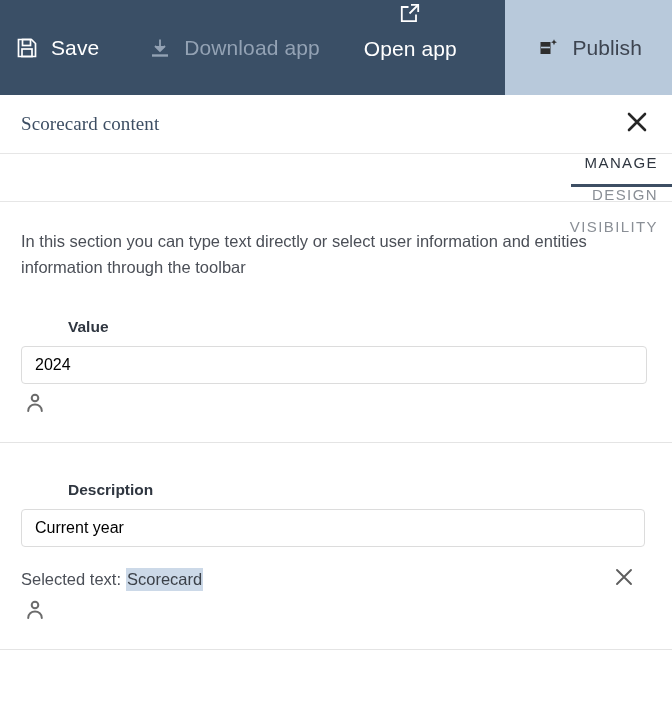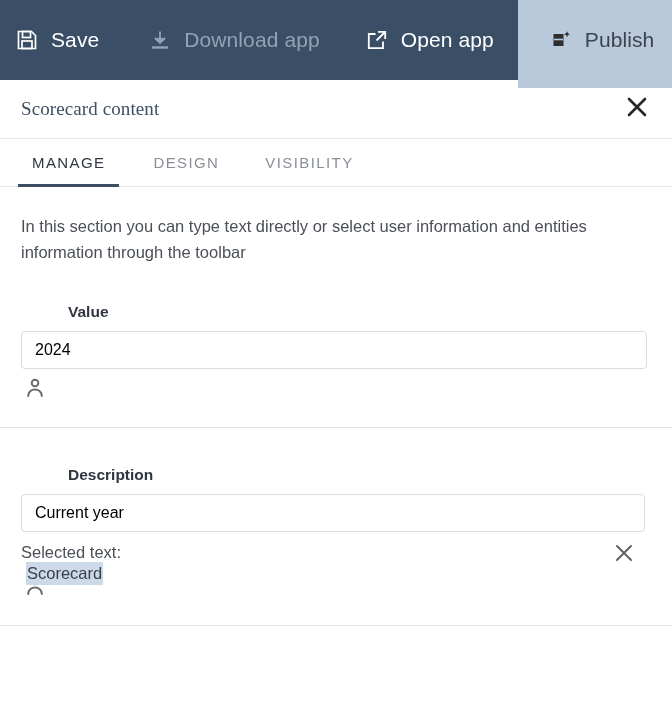--- a/index.html
+++ b/index.html
@@ -7,21 +7,21 @@
     margin: 0; padding: 0;
     width: 672px; height: 701px;
     background: #ffffff;
     font-family: "Liberation Sans", sans-serif;
     overflow: hidden;
   }
 
   
   .toolbar {
     position: relative;
-    height: 80px;
+    height: 95px;
     background: #3a4f66;
     display: flex;
     align-items: center;
   }
   .tb-btn {
     height: 95px;
     display: flex;
     align-items: center;
     gap: 11px;
     padding: 0 22px;
@@ -29,21 +29,21 @@
     font-size: 21px;
     letter-spacing: .1px;
     white-space: nowrap;
     cursor: pointer;
     user-select: none;
   }
   .tb-btn.save { padding-left: 14px; padding-right: 26px; }
   .tb-btn.disabled { color: #93a2b4; }
   .tb-btn.disabled svg { stroke: #93a2b4; fill: #93a2b4; }
   .tb-btn.download { padding-left: 22px; padding-right: 26px; }
-  .tb-btn.openapp { padding-left: 18px; padding-right: 24px; }
+  .tb-btn.openapp { padding-left: 18px; padding-right: 24px; flex-direction: column; }
   .tb-btn.publish {
     background: #b8c9db;
     color: #3d4450;
     margin-left: auto;
     padding-left: 30px;
     padding-right: 30px;
     height: 95px;
   }
   .tb-btn.publish svg { fill: #2e2e2e; stroke: #2e2e2e; }
   .tb-ico { display: flex; align-items: center; justify-content: center; width: 26px; height: 26px; flex: 0 0 auto; }
@@ -73,20 +73,21 @@
     cursor: pointer;
   }
 
   
   .tabs {
     display: flex;
     align-items: flex-end;
     height: 48px;
     border-bottom: 1px solid #e6e6e6;
     padding-left: 18px;
+    flex-direction: column;
   }
   .tab {
     font-size: 15px;
     letter-spacing: 1.4px;
     color: #8a8f96;
     padding: 0 14px 13px 14px;
     cursor: pointer;
     user-select: none;
     border-bottom: 3px solid transparent;
     margin-bottom: -1px;
@@ -147,24 +148,23 @@
     height: 1px;
     background: #e4e4e4;
     margin-top: 18px;
   }
   .divider.d1 { margin-left: -21px; margin-right: -21px; margin-top: 22px; }
   .divider.d2 { margin-left: -21px; margin-right: -21px; margin-top: 22px; }
 
   .selected-row {
     position: relative;
     display: flex;
-    align-items: flex-start;
-    margin-top: 11px;
+    align-items: center;
+    margin-top: 20px;
     height: 24px;
-    flex-direction: column;
   }
   .selected-label {
     font-size: 16.5px;
     color: #4b4f57;
   }
   .selected-value {
     font-size: 16.5px;
     color: #3b4048;
     background: #ccd9e8;
     padding: 2px 1px;

